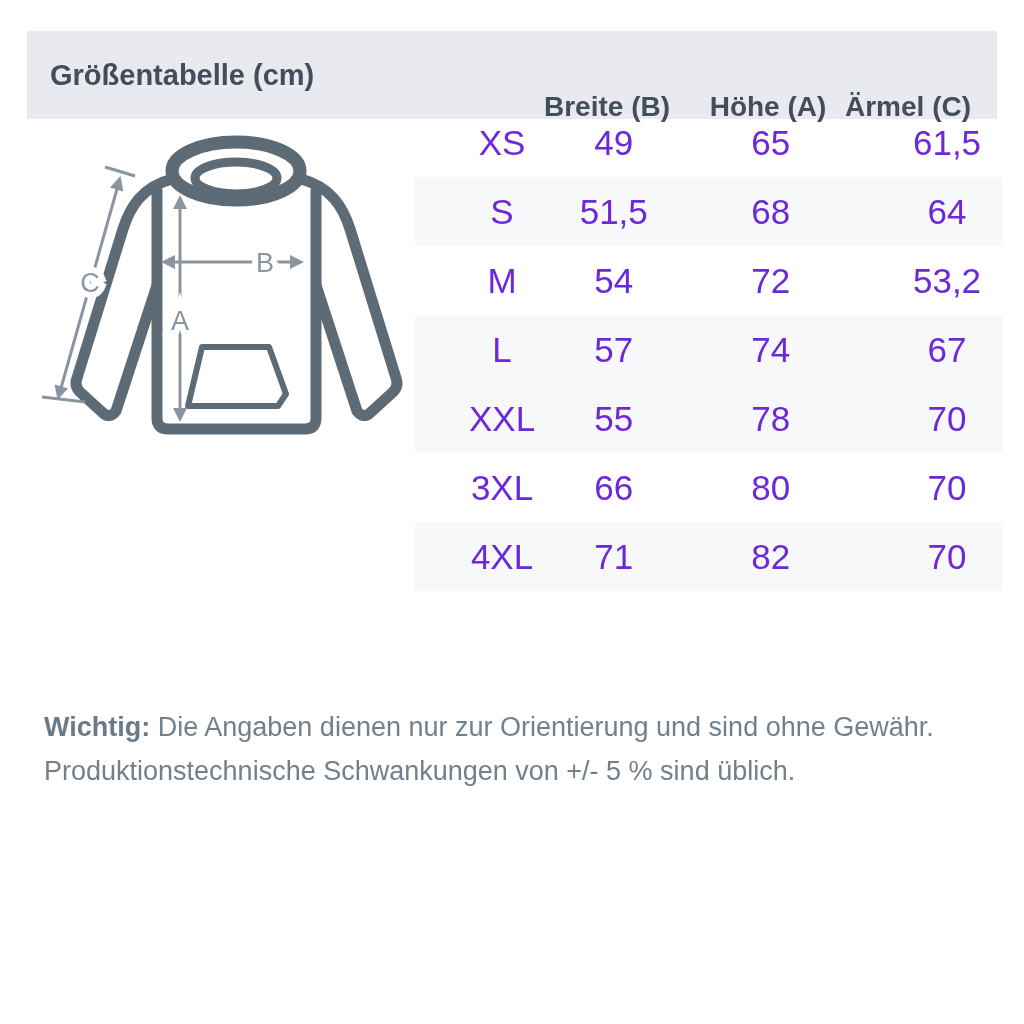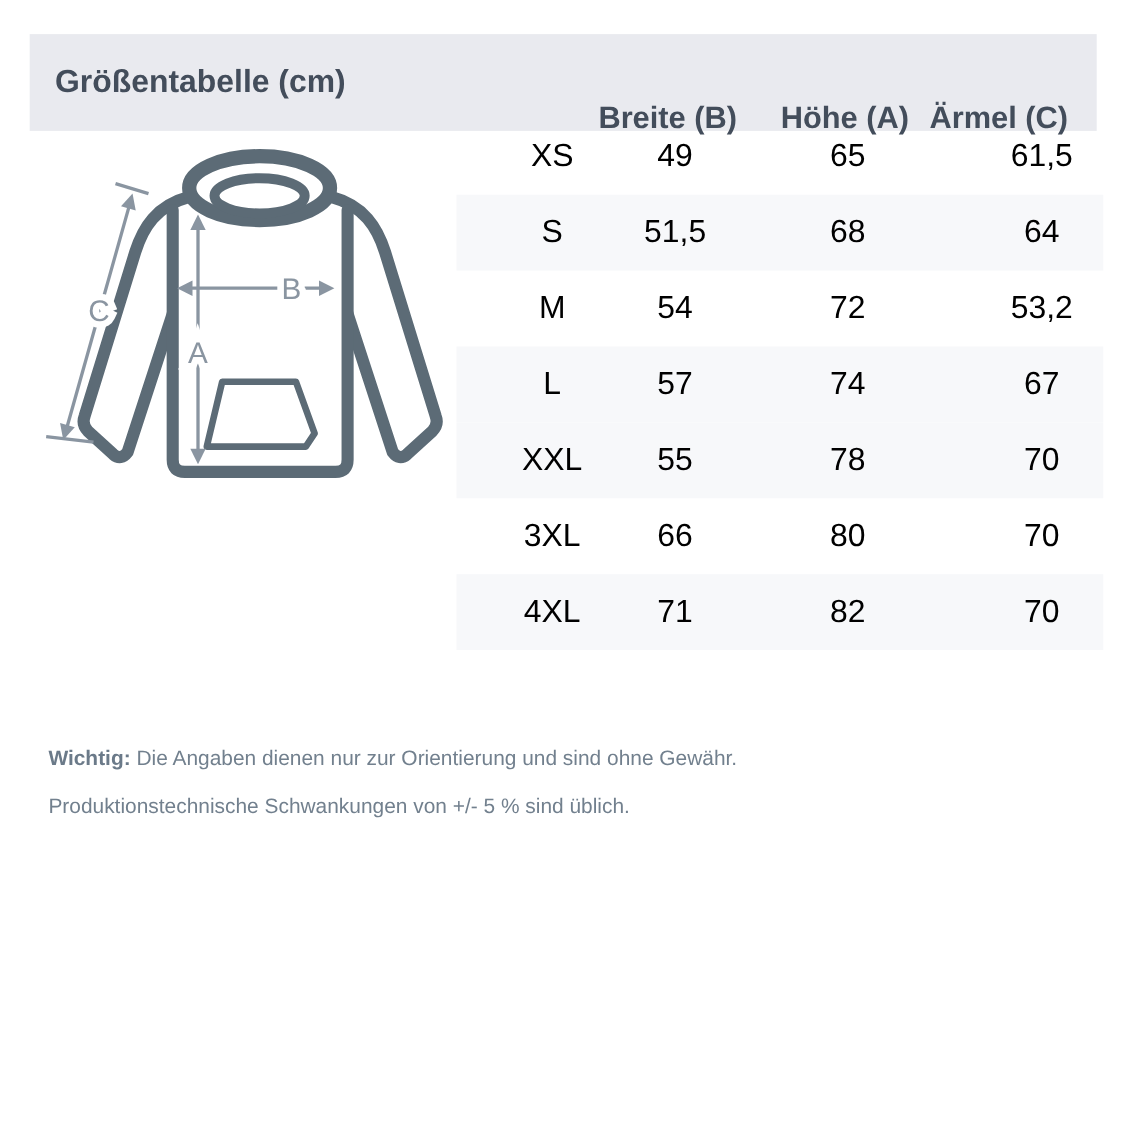--- a/index.html
+++ b/index.html
@@ -29,36 +29,36 @@
   .col-aermel{left:881px;}
 
   
   .rows{position:absolute;left:415px;top:108px;width:588px;}
   .trow{position:relative;height:69px;}
   .trow.stripe{background:#f7f8fa;}
   .cell{
     position:absolute;top:0;height:100%;
     display:flex;align-items:center;
     transform:translateX(-50%);
-    font-size:29px;color:#000000;white-space:nowrap;
+    font-size:35px;color:#6d28d9;white-space:nowrap;
   }
   .c1{left:14.8%;}
   .c2{left:33.8%;}
   .c3{left:60.5%;}
   .c4{left:83%;margin-left:44px;}
   .trow.quirk .c1{transform:translate(-50%,-7px);}
   .trow.quirk .c2,.trow.quirk .c3,.trow.quirk .c4{transform:translate(-50%,5px);}
 
   
   .hoodie-wrap{position:absolute;left:30px;top:123px;width:390px;height:330px;}
 
   
   .footer{
-    position:absolute;left:44px;top:668px;width:940px;
-    font-size:19px;line-height:44px;color:#72808e;
+    position:absolute;left:44px;top:705px;width:940px;
+    font-size:27px;line-height:44px;color:#72808e;
   }
   .footer b{font-weight:bold;color:#6b7a89;}
   .footer-line{white-space:nowrap;}
 </style>
 </head>
 <body>
 
 <div class="header-bar">
   <div class="page-title">Größentabelle (cm)</div>
   <div class="col-h col-breite">Breite (B)</div>

